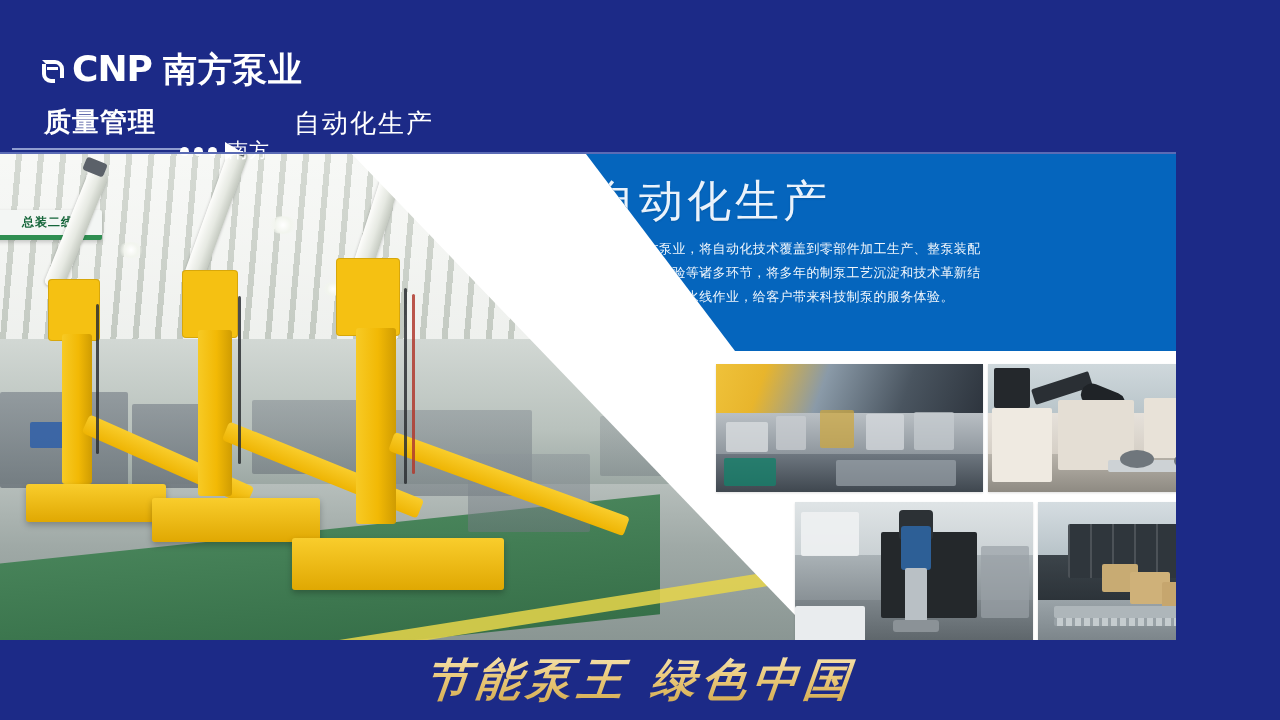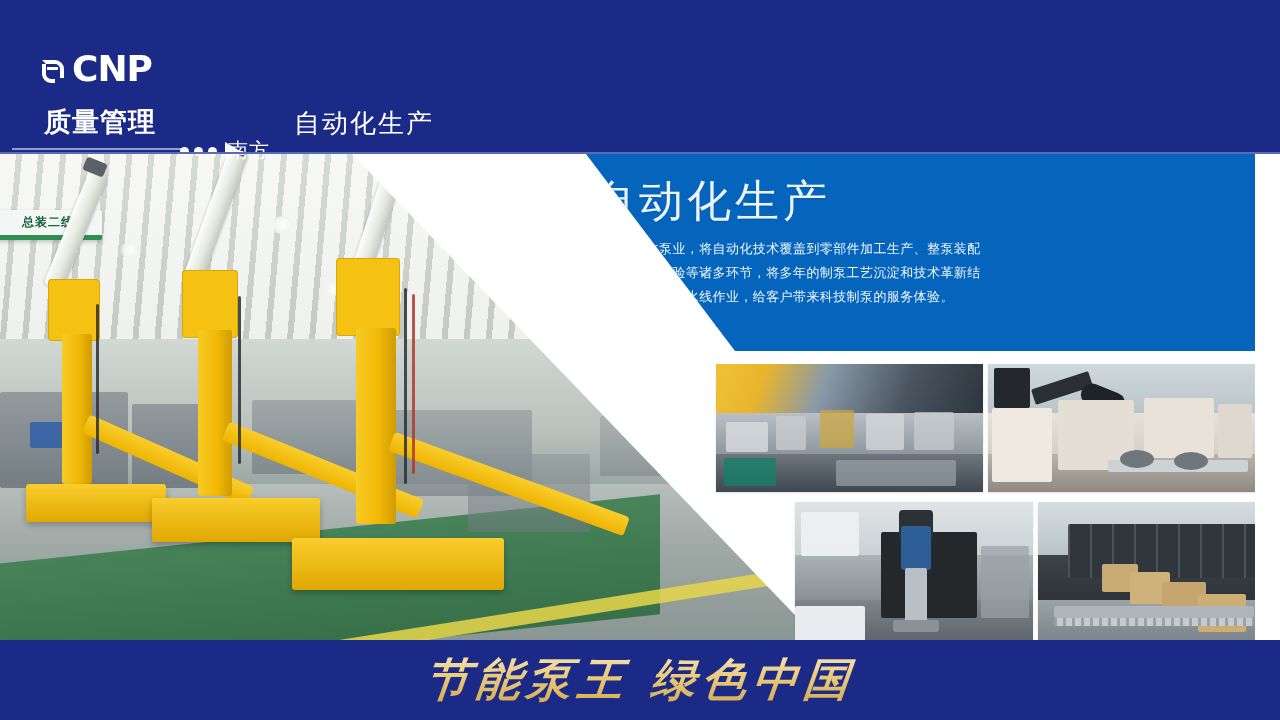--- a/index.html
+++ b/index.html
@@ -1,21 +1,21 @@
 <!DOCTYPE html>
 <html><head>
 <meta charset="utf-8">
 <style>
   * { margin:0; padding:0; box-sizing:border-box; }
   html,body { width:1280px; height:720px; overflow:hidden; }
   body {
     font-family:"DejaVu Sans","Liberation Sans",sans-serif;
     background:#1c2a87;
   }
-  #slide { position:relative; width:1280px; height:720px; overflow:hidden; background:#000000; }
+  #slide { position:relative; width:1176px; height:720px; overflow:hidden; background:#000000; }
 
   
   .header {
     position:absolute; left:0; top:0; width:1280px; height:154px;
     background:#1c2a87; z-index:30;
   }
   .logo-row { position:absolute; left:38px; top:52px; display:flex; align-items:center; }
   .logo-mark {
     width:30px; height:30px; position:relative; margin-right:4px;
     display:inline-block;
@@ -214,20 +214,21 @@
 
     <div class="logo-row">
       <span class="logo-mark">
         <svg width="30" height="30" viewBox="0 0 30 30">
           <path d="M4 6 h13 a9 9 0 0 1 9 9 v9 h-4 v-9 a5 5 0 0 0 -5 -5 h-9 z" fill="#ffffff"></path>
           <path d="M4 10 v10 a9 9 0 0 0 9 9 h4 v-4 h-4 a5 5 0 0 1 -5 -5 v-10 z" fill="#ffffff"></path>
           <rect x="9" y="13" width="11" height="3" fill="#ffffff"></rect>
         </svg>
       </span>
       <span class="logo-cnp">CNP</span>
+      <span class="logo-cn">南方泵业</span>
     </div>
 
     <div class="nav-row">
       <div class="nav-title">质量管理</div>
       <div class="nav-rule"></div>
       <div class="nav-dots">
         <i></i>
           <i></i>
           <i></i>
         <span class="nav-arrow"></span>

